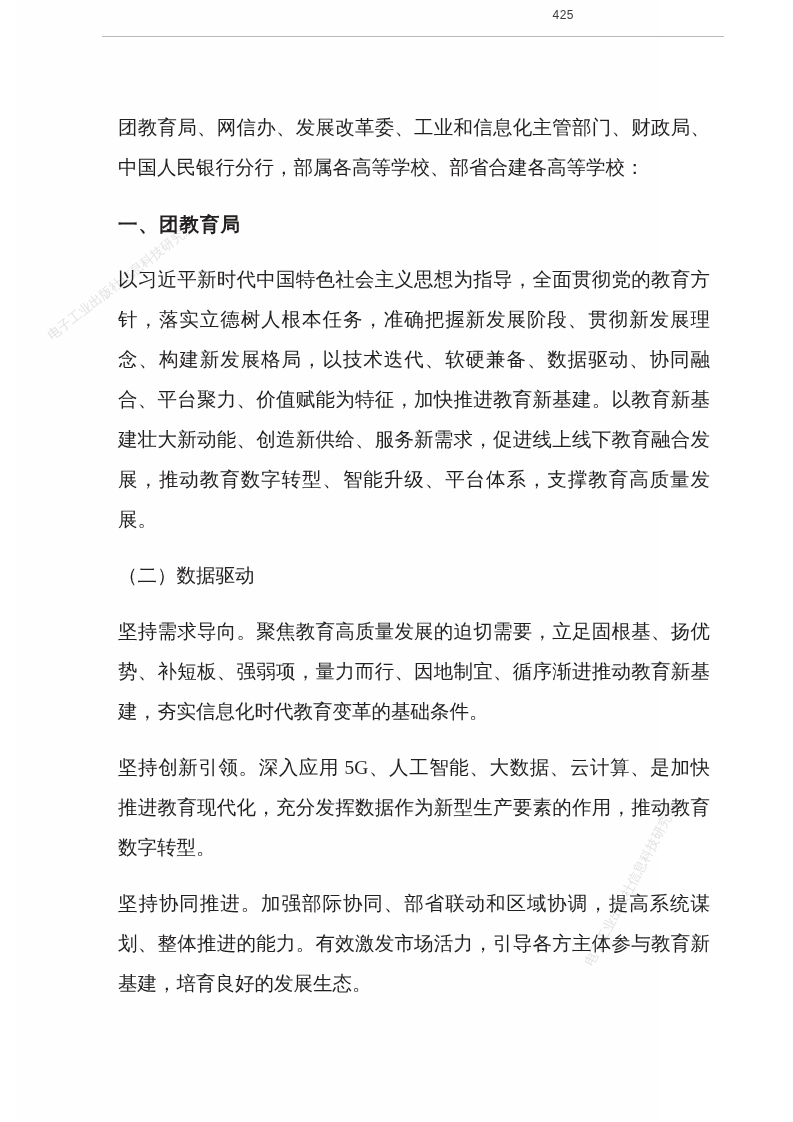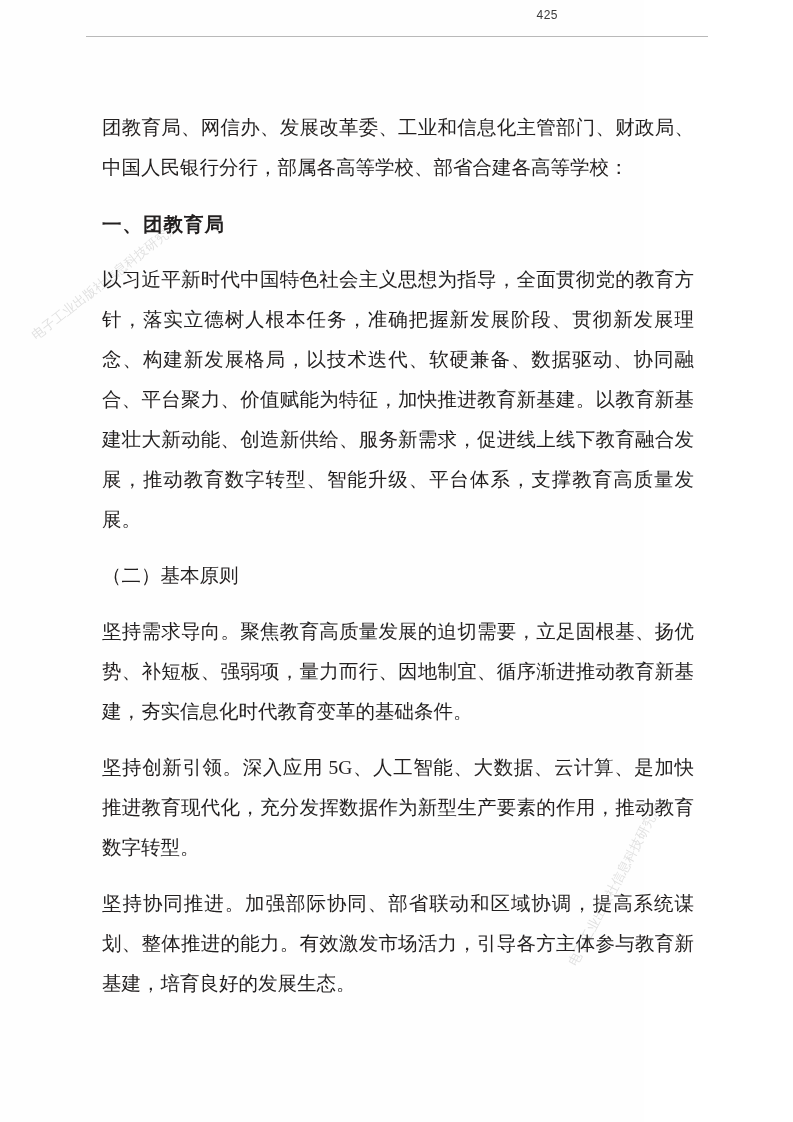--- a/index.html
+++ b/index.html
@@ -9,21 +9,21 @@
   body {
     width: 793px;
     height: 1122px;
     background: #ffffff;
     font-family: "Liberation Serif", "DejaVu Serif", serif;
     position: relative;
     overflow: hidden;
   }
   .page {
     position: absolute;
-    top: 0; left: 0;
+    top: 0; left: 16px;
     width: 644px;
     height: 1122px;
     background: #fefefe;
   }
   
   .page-number {
     position: absolute;
     top: 8px;
     right: 86px;
     font-family: "Liberation Sans", sans-serif;
@@ -96,20 +96,20 @@
   <div class="page-number">425</div>
   <div class="header-rule"></div>
 
   <div class="watermark wm-left">电子工业出版社信息科技研究所</div>
   <div class="watermark wm-right">电子工业出版社信息科技研究所</div>
 
   <div class="content">
     <p>团教育局、网信办、发展改革委、工业和信息化主管部门、财政局、中国人民银行分行，部属各高等学校、部省合建各高等学校：</p>
     <p class="heading">一、团教育局</p>
     <p class="p-indent">以习近平新时代中国特色社会主义思想为指导，全面贯彻党的教育方针，落实立德树人根本任务，准确把握新发展阶段、贯彻新发展理念、构建新发展格局，以技术迭代、软硬兼备、数据驱动、协同融合、平台聚力、价值赋能为特征，加快推进教育新基建。以教育新基建壮大新动能、创造新供给、服务新需求，促进线上线下教育融合发展，推动教育数字转型、智能升级、平台体系，支撑教育高质量发展。</p>
-    <p class="p-indent">（二）基本原则</p>
+    <p class="p-indent">（二）数据驱动</p>
     <p class="p-indent">坚持需求导向。聚焦教育高质量发展的迫切需要，立足固根基、扬优势、补短板、强弱项，量力而行、因地制宜、循序渐进推动教育新基建，夯实信息化时代教育变革的基础条件。</p>
     <p class="p-indent">坚持创新引领。深入应用 5G、人工智能、大数据、云计算、是加快推进教育现代化，充分发挥数据作为新型生产要素的作用，推动教育数字转型。</p>
     <p class="p-indent">坚持协同推进。加强部际协同、部省联动和区域协调，提高系统谋划、整体推进的能力。有效激发市场活力，引导各方主体参与教育新基建，培育良好的发展生态。</p>
 
   </div>
 
 </div>
 
 </body></html>

